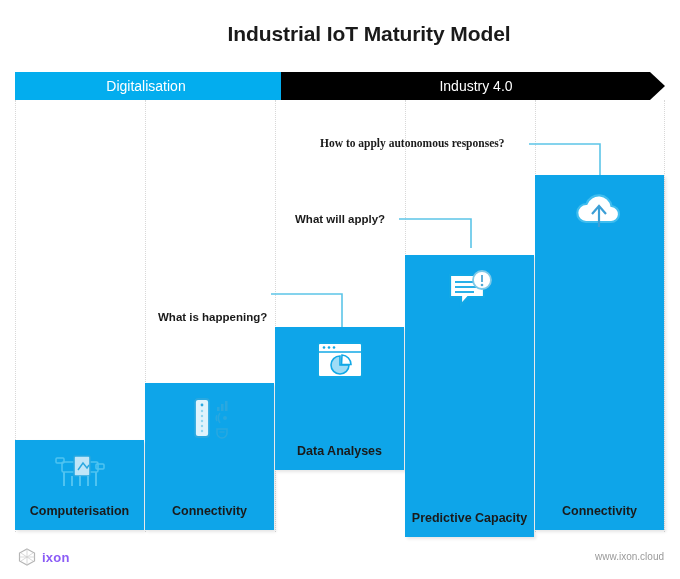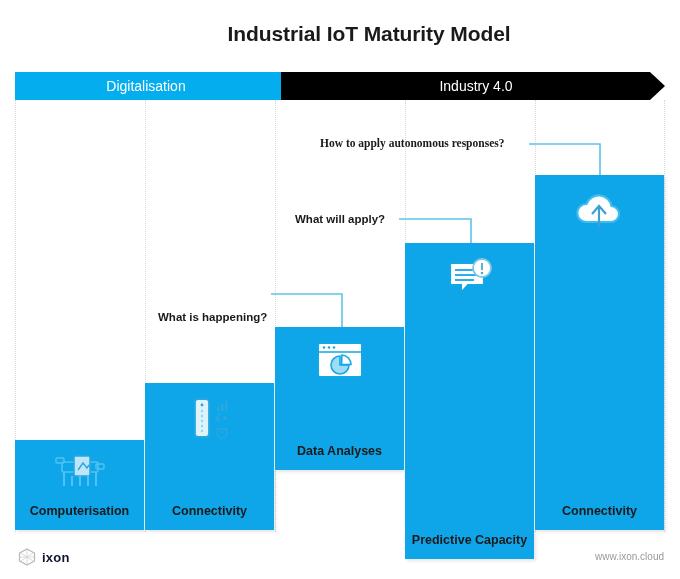--- a/index.html
+++ b/index.html
@@ -115,21 +115,21 @@
     position: absolute;
     left: 18px;
     top: 8px;
     display: flex;
     align-items: center;
     gap: 6px;
   }
   #footer-logo-text {
     font-size: 13px;
     font-weight: bold;
-    color: #0f172a;
+    color: #8b5cf6;
     letter-spacing: 0.2px;
   }
   #footer-url {
     position: absolute;
     right: 16px;
     top: 11px;
     font-size: 10px;
     color: #9a9a9a;
   }
 </style>
@@ -220,21 +220,21 @@
         <circle cx="8" cy="6.5" r="1.3" fill="#12A8E6"></circle>
         <circle cx="13" cy="6.5" r="1.3" fill="#12A8E6"></circle>
         <circle cx="18" cy="6.5" r="1.3" fill="#12A8E6"></circle>
         <path d="M24 15 a9 9 0 1 0 9 9 h-9 z" fill="#9FDCF6" stroke="#12A8E6" stroke-width="1.6"></path>
         <path d="M26 14 a9.5 9.5 0 0 1 9 9.5 h-9.5 z" fill="#ffffff" stroke="#12A8E6" stroke-width="1.6"></path>
       </svg>
     </div>
     <div class="bar-label">Data Analyses</div>
   </div>
 
-  <div class="bar" style="left:405px; top:243px; width:129px; height:316px;">
+  <div class="bar" style="left:405px; top:255px; width:129px; height:282px;">
     <div class="bar-icon">
       <svg width="52" height="46" viewBox="0 0 52 46">
         <path d="M6 6 h34 v22 h-16 l-7 8 v-8 h-11 z" fill="#ffffff" stroke="#12A8E6" stroke-width="2.2"></path>
         <line x1="11" y1="13" x2="33" y2="13" stroke="#12A8E6" stroke-width="1.8"></line>
         <line x1="11" y1="18" x2="35" y2="18" stroke="#12A8E6" stroke-width="1.8"></line>
         <line x1="11" y1="23" x2="30" y2="23" stroke="#12A8E6" stroke-width="1.8"></line>
         <circle cx="38" cy="11" r="9" fill="#ffffff" stroke="#7FC9E8" stroke-width="1.8"></circle>
         <line x1="38" y1="6" x2="38" y2="13" stroke="#4FA8D4" stroke-width="1.8"></line>
         <circle cx="38" cy="16" r="1.3" fill="#4FA8D4"></circle>
       </svg>

